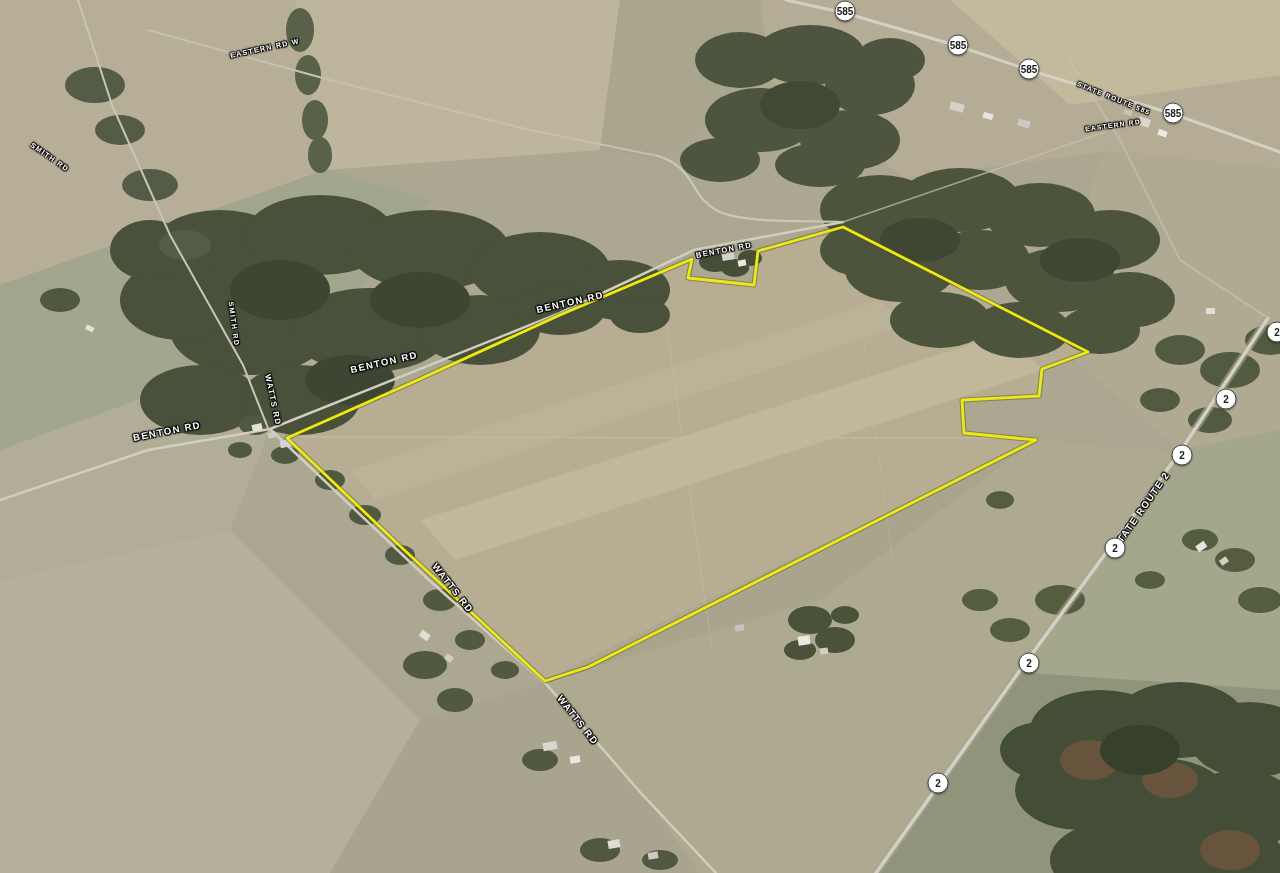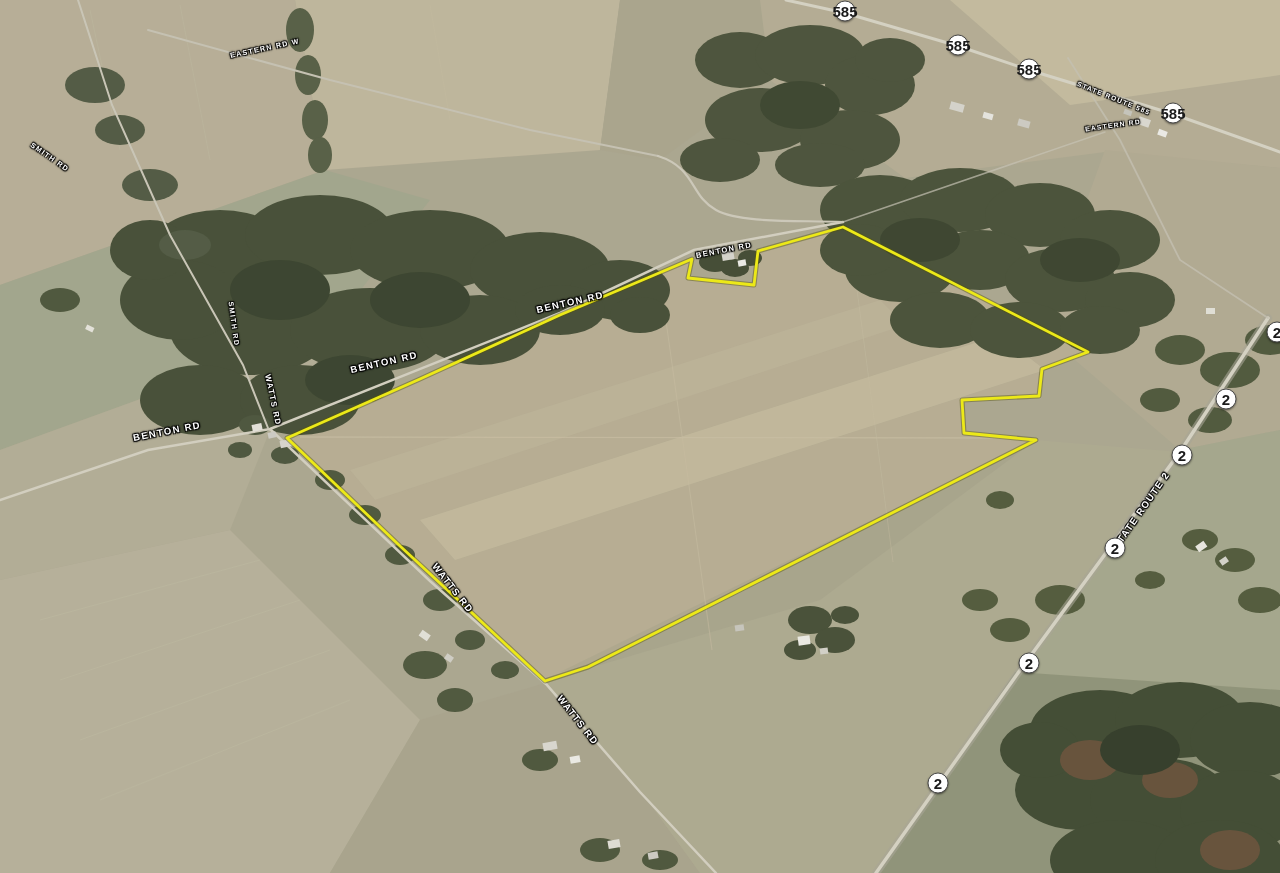--- a/index.html
+++ b/index.html
@@ -19,21 +19,21 @@
   }
   
   .shield{
     position:absolute;width:21px;height:21px;border-radius:50%;
     transform:translate(-50%,-50%);
     background:#fff;border:1px solid #4a4a4a;box-sizing:border-box;
     box-shadow:0 1px 2px rgba(0,0,0,.45);
     display:flex;align-items:center;justify-content:center;
   }
   .shield span{
-    font-size:15px;font-weight:bold;color:#1a1a1a;letter-spacing:0;
+    font-size:10px;font-weight:bold;color:#1a1a1a;letter-spacing:0;
     font-family:"Liberation Sans",sans-serif;line-height:1;
   }
   .boundary-under{fill:none;stroke:rgba(80,80,0,.45);stroke-width:5;stroke-linejoin:round;}
   .boundary{fill:none;stroke:#f2ee0e;stroke-width:2.8;stroke-linejoin:round;}
   .haze{pointer-events:none;}
 </style>
 </head>
 <body>
 
 <div class="stage">

